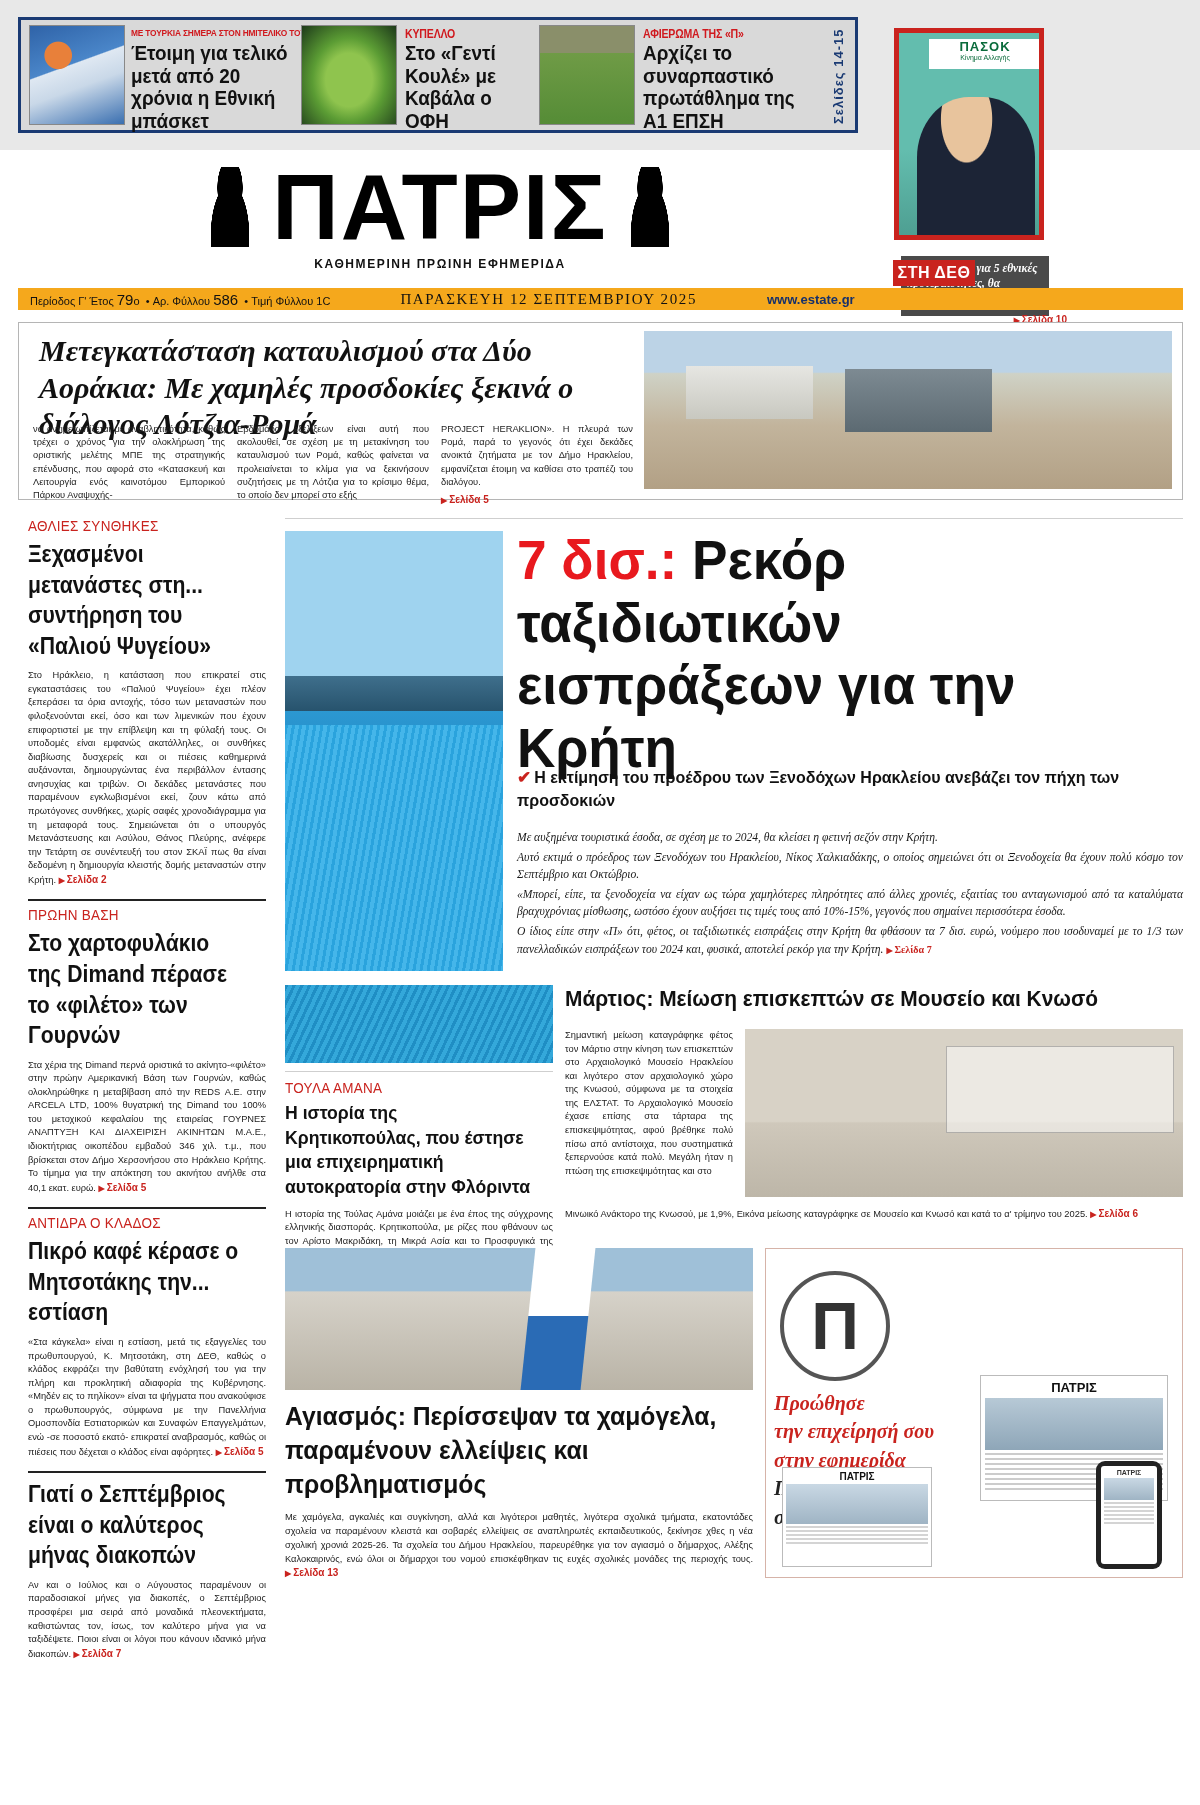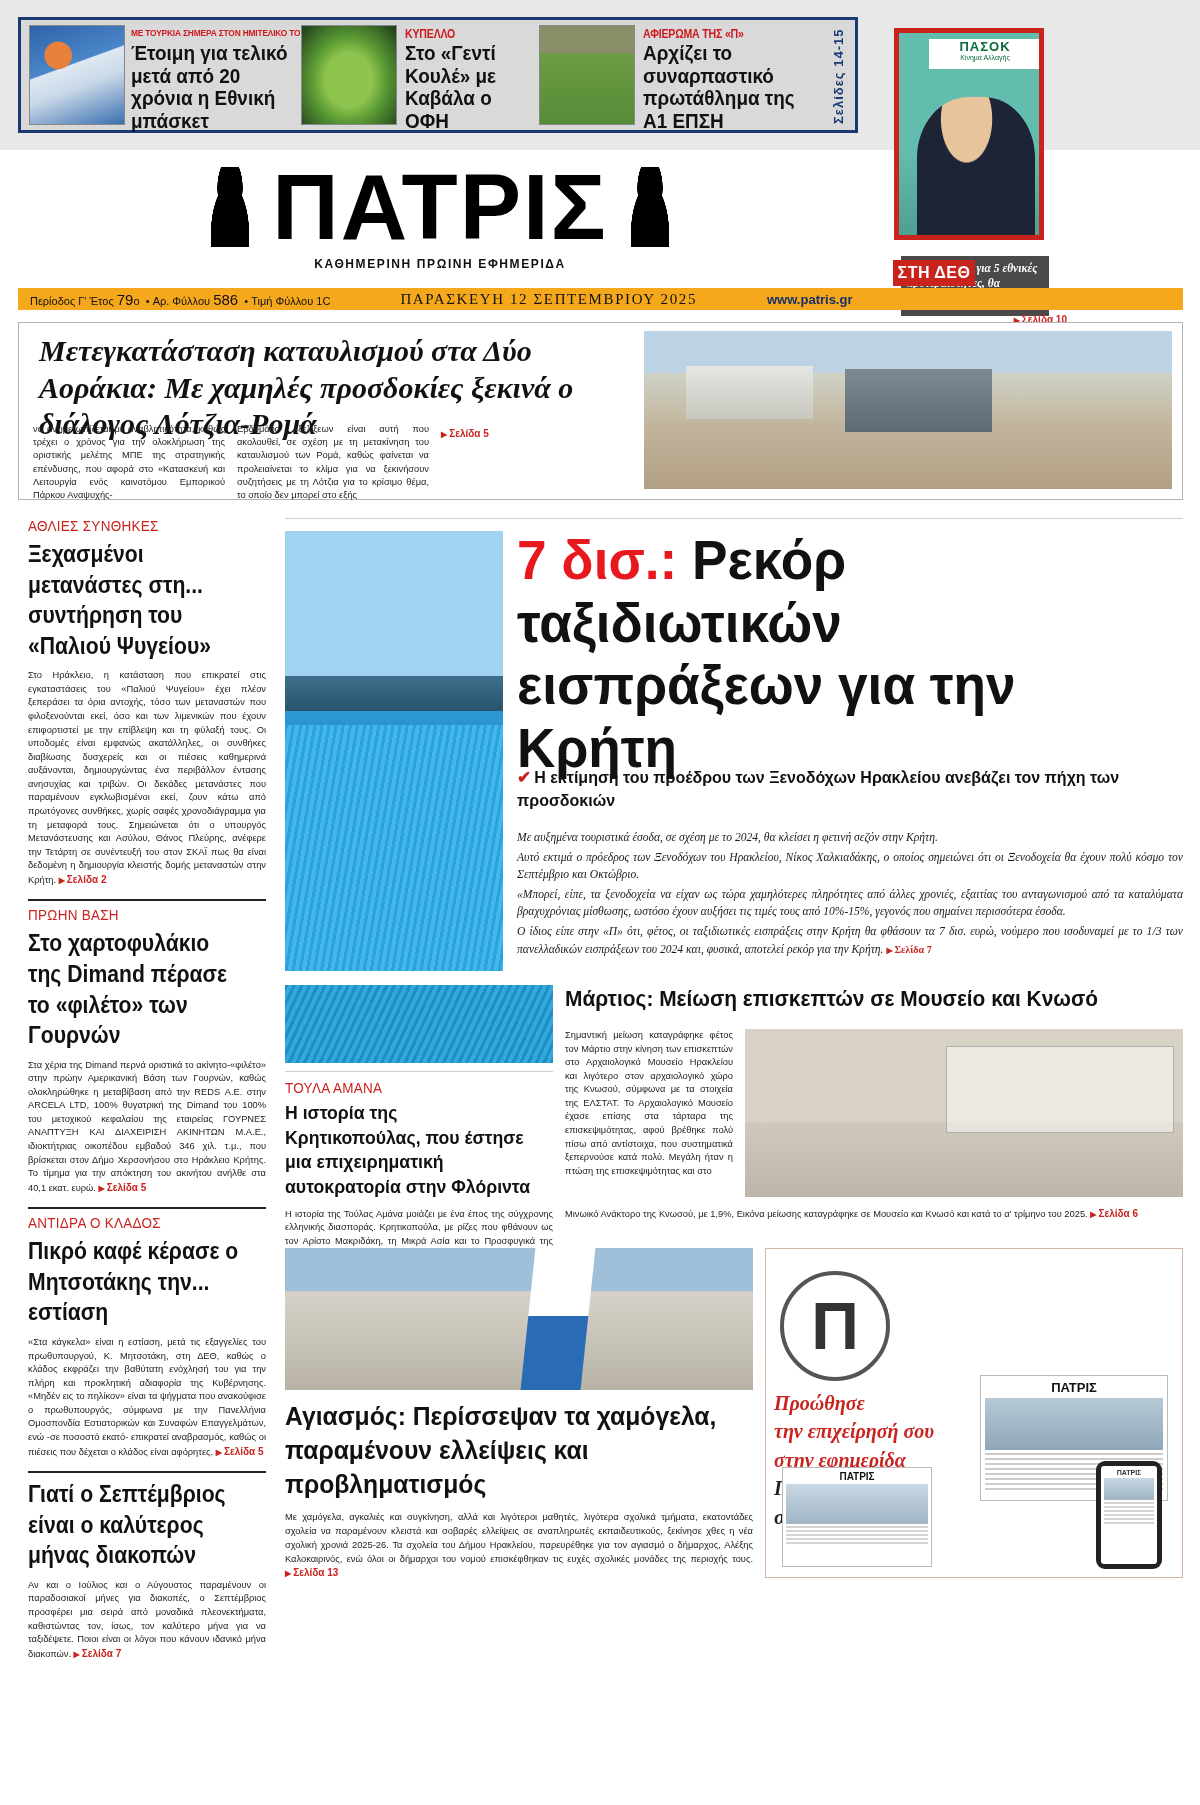--- a/index.html
+++ b/index.html
@@ -382,29 +382,30 @@
 
 <div class="infobar">
   <span class="ib-left">
     <span>Περίοδος Γ' Έτος</span>
     <span class="big">79</span><span>ο</span>
     &nbsp;•&nbsp;<span>Αρ. Φύλλου</span>
     <span class="big">586</span>
     &nbsp;•&nbsp;<span>Τιμή Φύλλου 1C</span>
   </span>
   <span class="ib-date">ΠΑΡΑΣΚΕΥΗ 12 ΣΕΠΤΕΜΒΡΙΟΥ 2025</span>
-  <span class="ib-url">www.patris.gr</span>
+  <span class="ib-url">www.estate.gr</span>
 </div>
 
 <div class="lead">
   <div class="lead-title">Μετεγκατάσταση καταυλισμού στα Δύο Αοράκια: Με χαμηλές προσδοκίες ξεκινά ο διάλογος Λότζια-Ρομά</div>
   <div class="lead-cols">
     <div class="lead-col">να αντιμετωπίζεται με αναβλητικότητα, καθώς τρέχει ο χρόνος για την ολοκλήρωση της οριστικής μελέτης ΜΠΕ της στρατηγικής επένδυσης, που αφορά στο «Κατασκευή και Λειτουργία ενός καινοτόμου Εμπορικού Πάρκου Αναψυχής-</div>
     <div class="lead-col">Εβδομάδα εξελίξεων είναι αυτή που ακολουθεί, σε σχέση με τη μετακίνηση του καταυλισμού των Ρομά, καθώς φαίνεται να προλειαίνεται το κλίμα για να ξεκινήσουν συζητήσεις με τη Λότζια για το κρίσιμο θέμα, το οποίο δεν μπορεί στο εξής</div>
     <div class="lead-col">
+      <span>PROJECT HERAKLION». Η πλευρά των Ρομά, παρά το γεγονός ότι έχει δεκάδες ανοικτά ζητήματα με τον Δήμο Ηρακλείου, εμφανίζεται έτοιμη να καθίσει στο τραπέζι του διαλόγου.</span>
       <div class="page-ref" style="margin-top:4px;">Σελίδα 5</div>
     </div>
   </div>
   <div class="lead-photo">
     <div class="lp-shack2"></div>
     <div class="lp-shack"></div>
   </div>
 </div>
 
 <div class="leftcol">

